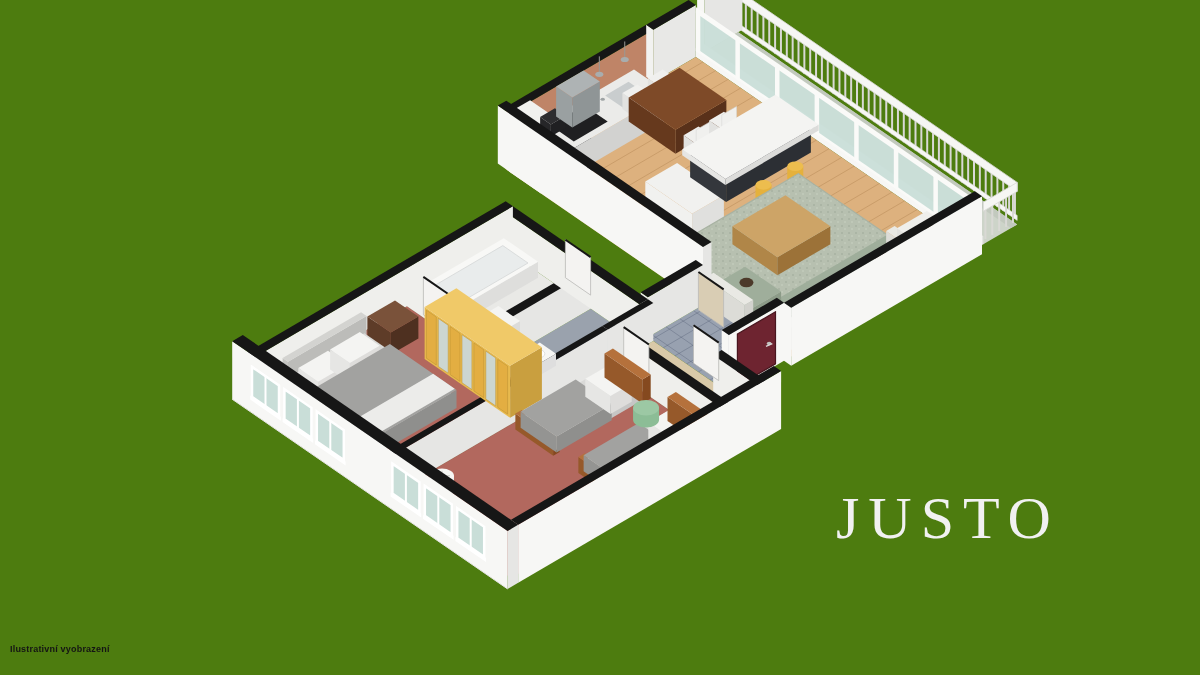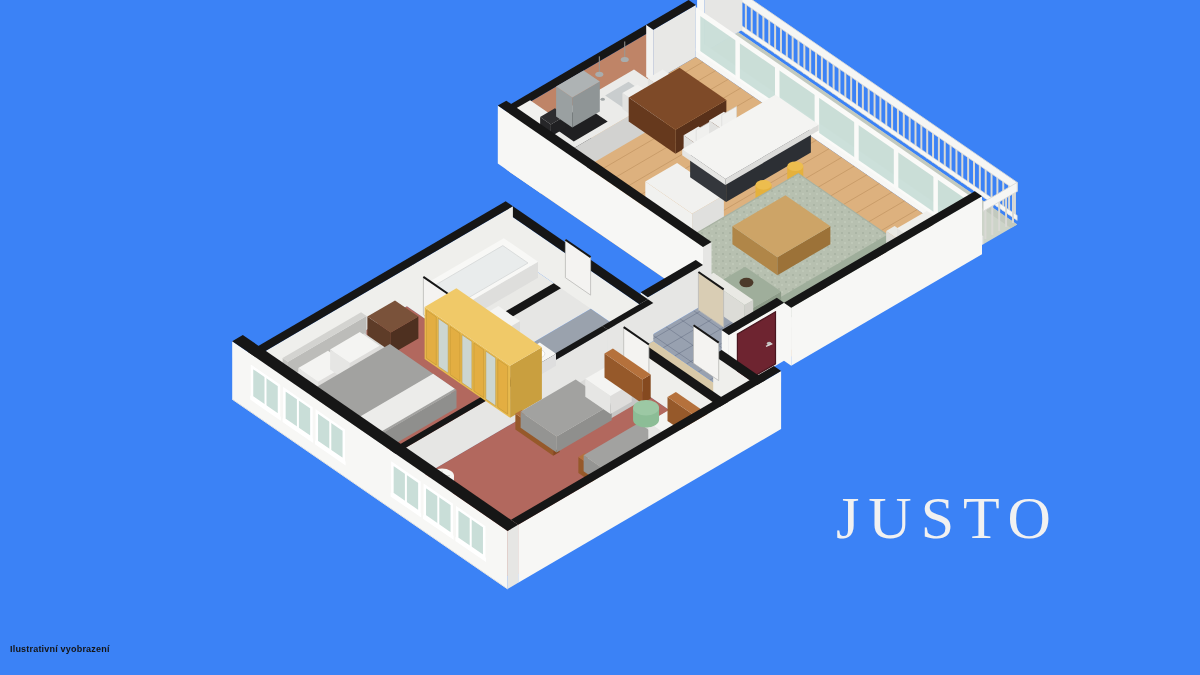--- a/index.html
+++ b/index.html
@@ -1,16 +1,16 @@
 <!DOCTYPE html>
 <html><head>
 <meta charset="utf-8">
 <style>
   html,body{margin:0;padding:0;background:#fff;}
-  .stage{position:relative;width:1200px;height:675px;background:#3b82f6;overflow:hidden;
+  .stage{position:relative;width:1200px;height:675px;background:#4d7c0f;overflow:hidden;
          font-family:"Liberation Sans",sans-serif;}
   .watermark{position:absolute;left:836px;top:484px;font-family:"Liberation Serif",serif;
              font-size:60px;letter-spacing:9px;font-weight:400;user-select:none;}
   .disclaimer{position:absolute;left:10px;top:644px;font-size:9px;font-weight:bold;letter-spacing:0.2px;}
   svg{position:absolute;left:0;top:0;}
 </style>
 </head>
 <body>
 
 <div class="stage">

